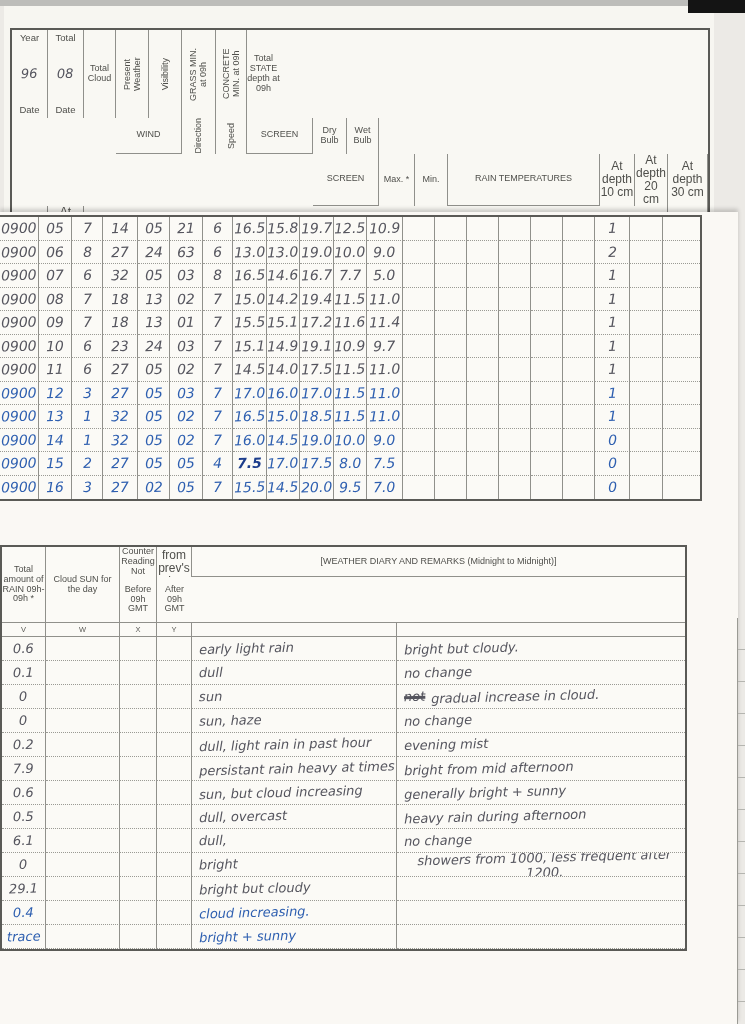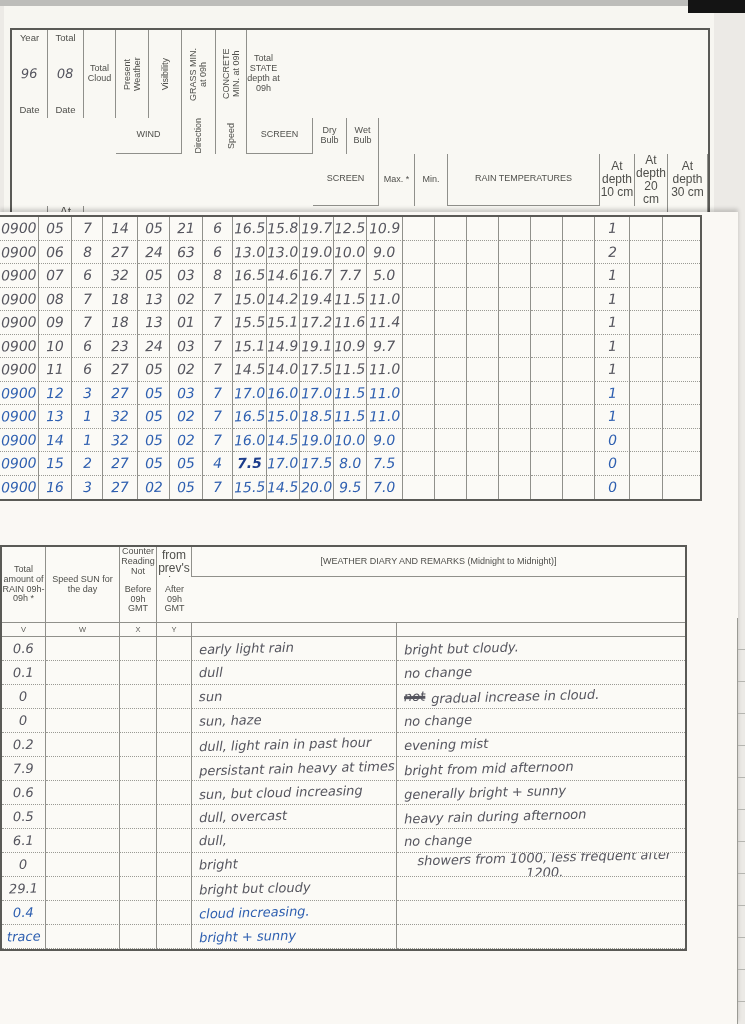--- a/index.html
+++ b/index.html
@@ -945,21 +945,21 @@
         </div>
     </div>
 
     <div class="pagelabel">08 1996 01-16</div>
 
     <div class="t3wrap" style="position:absolute;left:0;top:333px;">
       <div class="grid t3g t3head">
         <div class="c hc" style="grid-row:1/3">Total amount of RAIN 09h-09h *</div>
         <div class="c hc">Cup-Counter Reading Not Reported</div>
         <div class="c hc smalltxt">Diff. from prev's day</div>
-        <div class="c hc" style="grid-row:1/3">Speed SUN for the day</div>
+        <div class="c hc" style="grid-row:1/3">Cloud SUN for the day</div>
         <div class="c hc bb" style="grid-column:5/7;border-right:none">[WEATHER DIARY AND REMARKS (Midnight to Midnight)]</div>
         <div class="c hc">Before 09h GMT</div>
         <div class="c hc" style="border-right:none">After 09h GMT</div>
       </div>
       <div class="grid t3g letters" id="t3letters">
           <div class="c">V</div>
           <div class="c">W</div>
           <div class="c">X</div>
           <div class="c">Y</div>
           <div class="c"></div>

